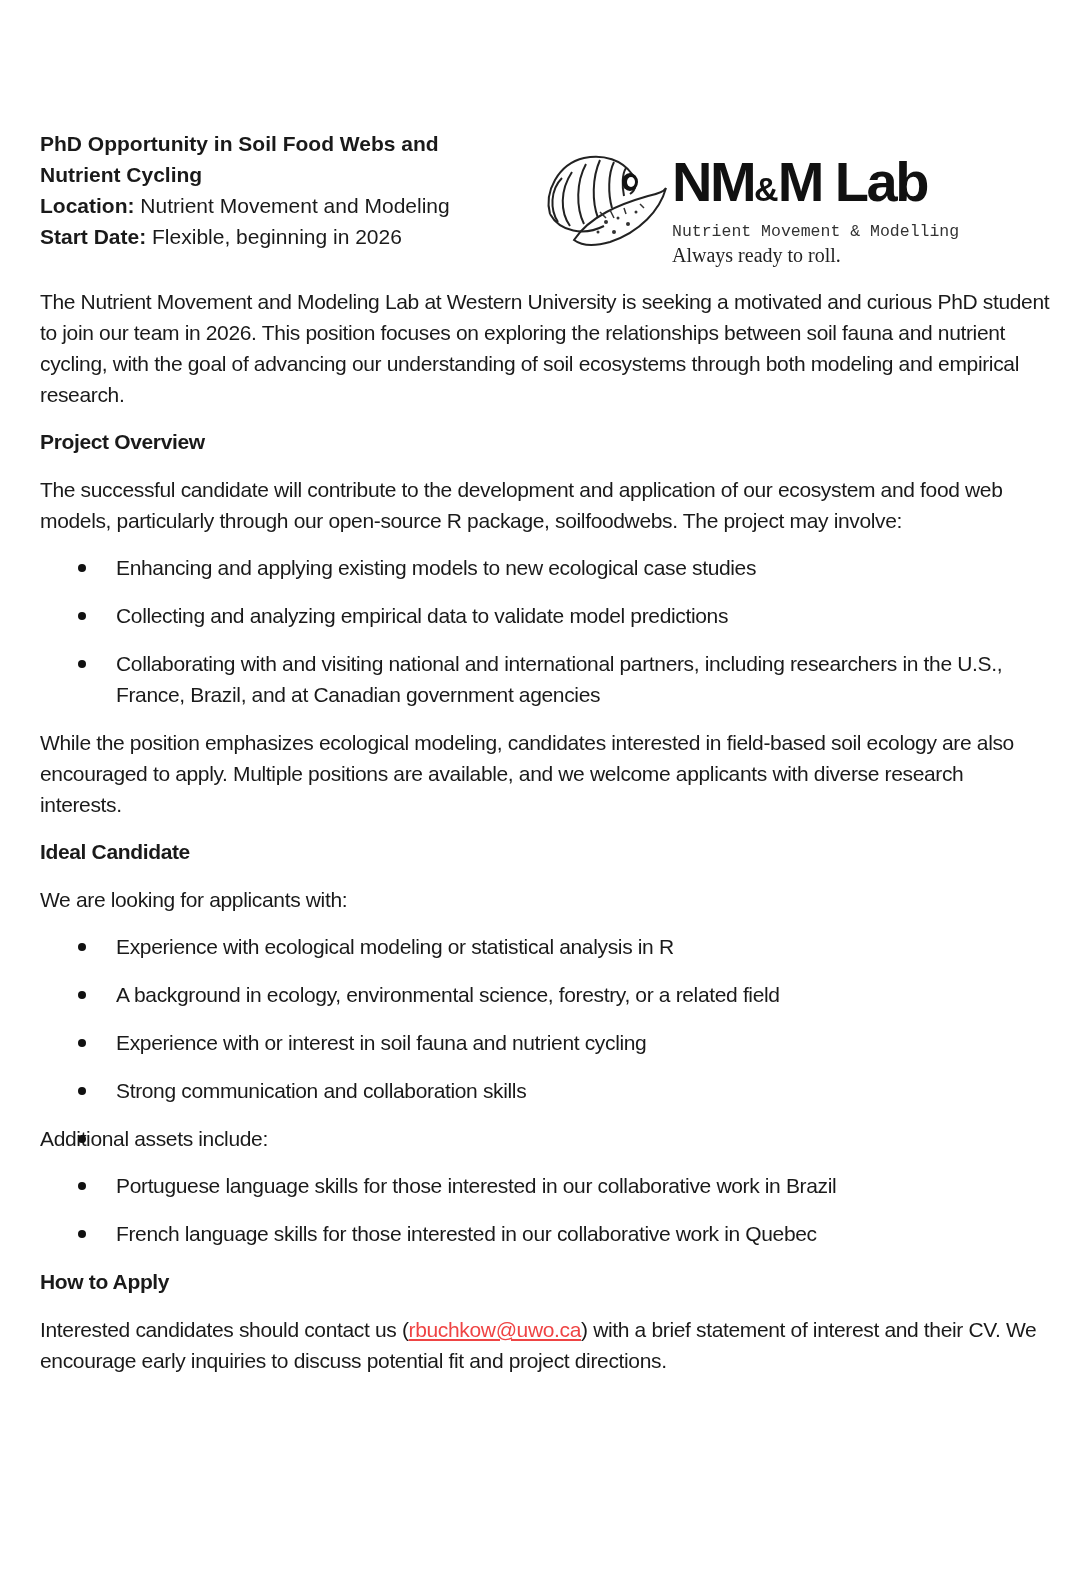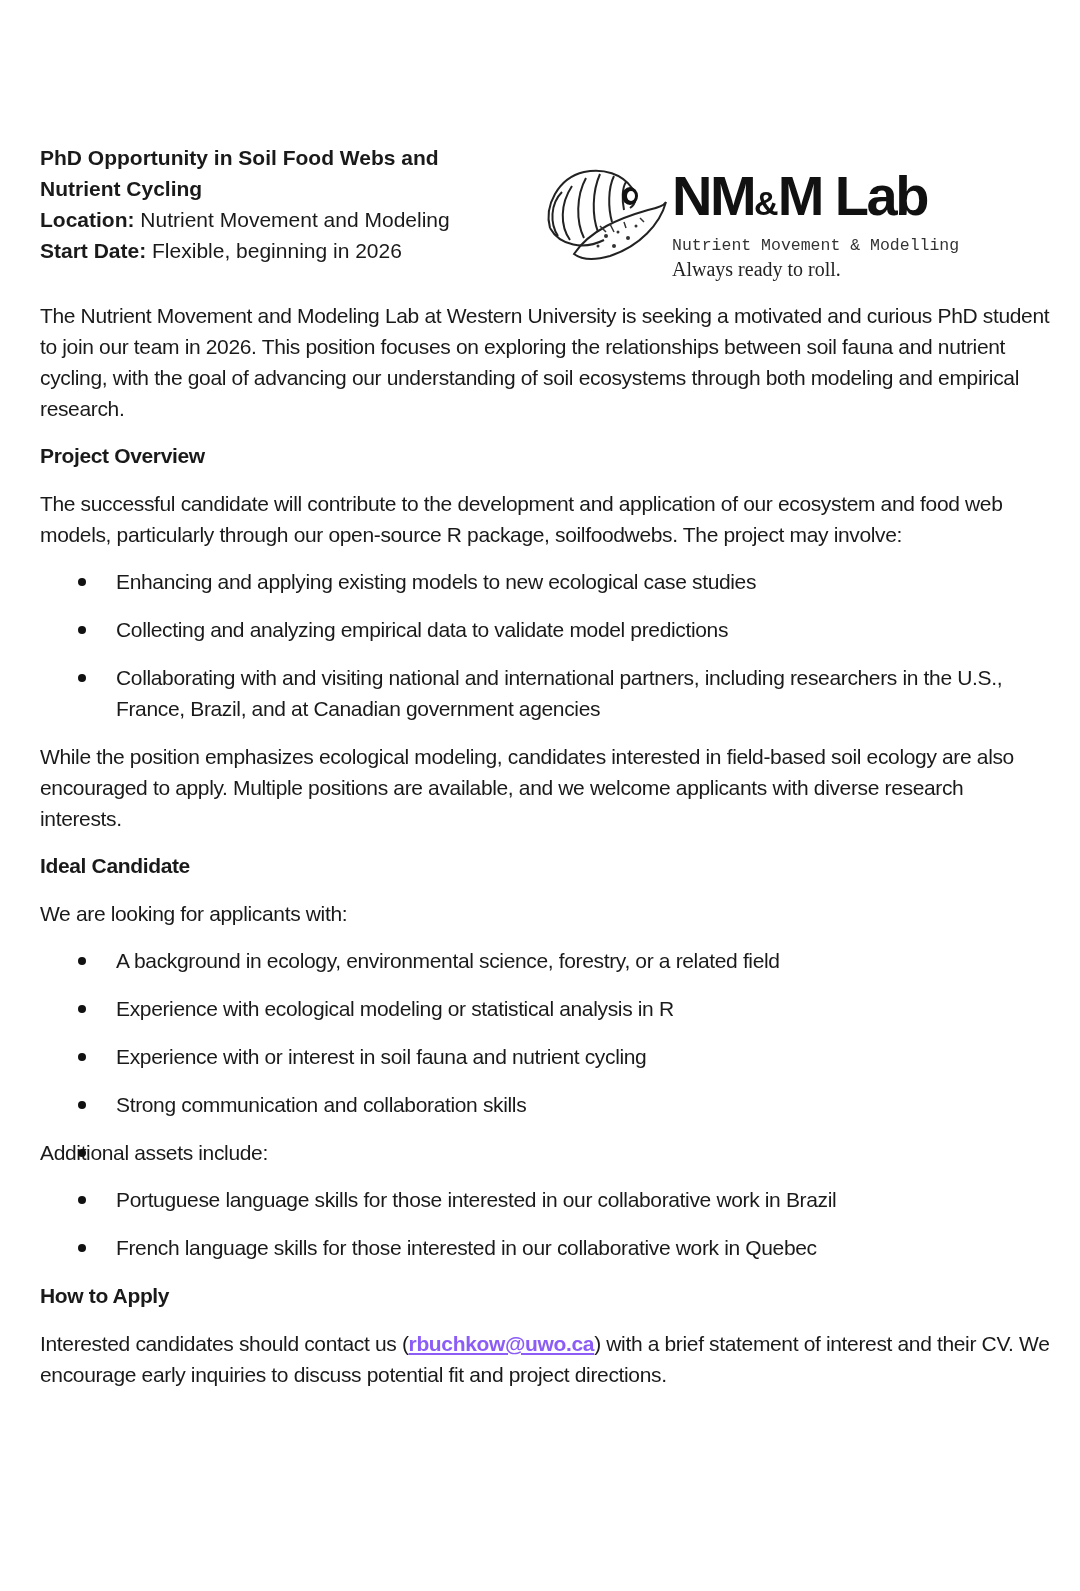--- a/index.html
+++ b/index.html
@@ -4,21 +4,21 @@
   <style>
     * { box-sizing: border-box; margin: 0; padding: 0; }
     html, body { width: 1080px; height: 1591px; background: #ffffff; }
     body {
       font-family: "Liberation Sans", "DejaVu Sans", sans-serif;
       color: #1a1a1a;
       position: relative;
       overflow: hidden;
     }
     .page { position: absolute; left: 40px; top: 128px; width: 1010px; }
-    .header { position: relative; height: 158px; margin-top: 14px; }
+    .header { position: relative; height: 158px; }
     .header-text {
       position: absolute; left: 0; top: 0; width: 470px;
       font-size: 21px; line-height: 31px;
     }
     .header-text b { font-weight: 700; }
     .title { font-weight: 700; }
     .logo { position: absolute; left: 500px; top: 20px; width: 480px; height: 130px; }
     .logo svg.creature { position: absolute; left: 0; top: 4px; width: 128px; height: 96px; }
     .logo-name {
       position: absolute; left: 132px; top: 4px;
@@ -44,21 +44,21 @@
     ul.bullets { list-style: none; margin: 0 0 12px 0; }
     ul.bullets li {
       position: relative; padding-left: 76px;
       font-size: 21px; line-height: 31px; letter-spacing: -0.35px;
       margin-bottom: 17px;
     }
     ul.bullets li .dot {
       position: absolute; left: 38px; top: 12px;
       width: 8px; height: 8px; border-radius: 50%; background: #111;
     }
-    a.email { color: #8b5cf6; text-decoration: underline; font-weight: bold; }
+    a.email { color: #ef4444; text-decoration: underline; }
     strong { font-weight: 400; }
   </style>
 </head>
 <body>
 
 <div class="page">
 
   <div class="header">
     <div class="header-text">
       <div class="title">
@@ -115,22 +115,22 @@
   <ul class="bullets">
     <li><span class="dot"></span><span>Enhancing and applying existing models to new ecological case studies</span></li>
     <li><span class="dot"></span><span>Collecting and analyzing empirical data to validate model predictions</span></li>
     <li><span class="dot"></span><span>Collaborating with and visiting national and international partners, including researchers in the U.S., France, Brazil, and at Canadian government agencies</span></li>
   </ul>
   <p class="body">While the position emphasizes ecological modeling, candidates interested in field-based soil ecology are also encouraged to apply. Multiple positions are available, and we welcome applicants with diverse research interests.</p>
 
   <div class="section-head">Ideal Candidate</div>
   <p class="body">We are looking for applicants with:</p>
   <ul class="bullets">
+    <li><span class="dot"></span><span>Experience with ecological modeling or statistical analysis in R</span></li>
     <li><span class="dot"></span><span>A background in ecology, environmental science, forestry, or a related field</span></li>
-    <li><span class="dot"></span><span>Experience with ecological modeling or statistical analysis in R</span></li>
     <li><span class="dot"></span><span>Experience with or interest in soil fauna and nutrient cycling</span></li>
     <li><span class="dot"></span><span>Strong communication and collaboration skills</span></li>
     <li><span class="dot"></span></li>
   </ul>
   <p class="body">Additional assets include:</p>
   <ul class="bullets">
     <li><span class="dot"></span><span>Portuguese language skills for those interested in our collaborative work in Brazil</span></li>
     <li><span class="dot"></span><span>French language skills for those interested in our collaborative work in Quebec</span></li>
   </ul>
 

